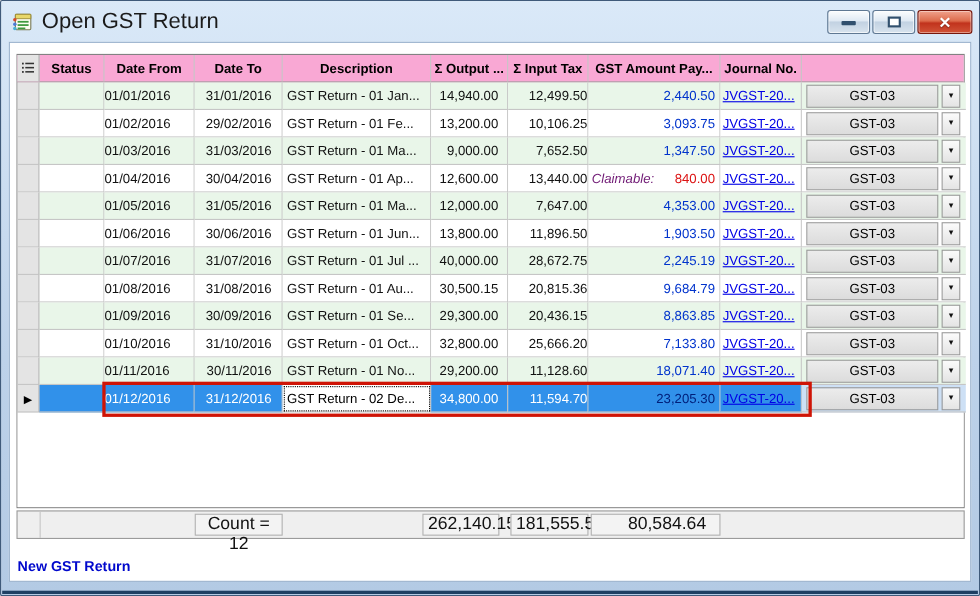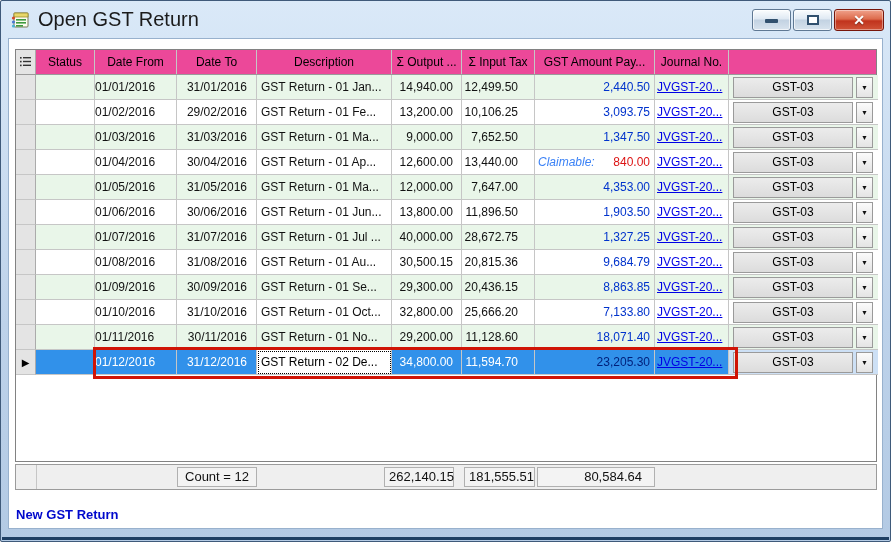--- a/index.html
+++ b/index.html
@@ -43,49 +43,49 @@
   .client {
     position:absolute; left:7px; right:7px; top:37px; bottom:12px;
     background:#fff; border:1px solid #98b1cd; overflow:hidden;
   }
   
   .grid {
     position:relative; margin:10px 0 0 6px; width:862px;
     border:1px solid #828282; background:#fff; font-size:12px; color:#111;
   }
   .grid-row { display:flex; height:25px; line-height:24px; }
-  .hdr { border-bottom:1px solid #9a9a9a; background:#ec4899; }
+  .hdr { border-bottom:1px solid #9a9a9a; background:#f9a8d4;font-weight:bold; }
   .cell {
     flex:none; height:100%; overflow:hidden; white-space:nowrap;
     border-right:1px solid #c6c6c6;
   }
   .body-row .cell { border-bottom:1px solid #c6c6c6; }
   .hdr .cell { text-align:center; color:#000; }
   .c-rowhdr  { width:20px; background:#e4e4e4; border-right:1px solid #ababab; text-align:center; }
   .c-status  { width:59px; }
   .c-datefrom{ width:82px; text-align:right; padding-right:27px; }
   .c-dateto  { width:80px; text-align:right; padding-right:9px; }
   .c-desc    { width:135px; text-align:left; padding-left:4px; }
   .c-output  { width:70px; text-align:right; padding-right:8px; }
-  .c-input   { width:73px; text-align:right; padding-right:16px; }
+  .c-input   { width:73px; text-align:right; padding-right:0; }
   .c-gst     { width:120px; text-align:right; padding-right:4px; display:flex; justify-content:flex-end; }
   .c-journal { width:74px; text-align:left; padding-left:2px; }
   .c-return  { width:149px; border-right:none; display:flex; align-items:center; padding:0 5px 0 4px; }
   .hdr .c-desc, .hdr .c-datefrom, .hdr .c-dateto, .hdr .c-output,
   .hdr .c-input, .hdr .c-gst, .hdr .c-journal { text-align:center; padding:0; display:block; }
   .hdr .c-gst { display:block; }
   .list-icon { margin-top:6px; display:inline-block; }
   
   .body-row:nth-child(odd) .cell { background:#e9f6e9; }
   .body-row:nth-child(even) .cell { background:#ffffff; }
   .body-row .c-rowhdr { background:#e4e4e4 !important; }
   .sel-arrow { visibility:hidden; font-size:10px; color:#000; }
   .body-row.selected .sel-arrow { visibility:visible; }
   .gst-val { color:#0033cc; }
-  .claim-label { margin-right:auto; color:#3b82f6; font-style:italic; padding-left:3px; }
+  .claim-label { margin-right:auto; color:#701a75; font-style:italic; padding-left:3px; }
   .claim-label:empty { display:none; }
   .body-row.claimable .gst-val { color:#dc1414; }
   .journal-link { color:#0000e6; text-decoration:underline; cursor:pointer; }
   
   .body-row.selected .cell { background:#3191ea !important; color:#fff; }
   .body-row.selected .c-rowhdr { background:#e4e4e4 !important; color:#000; }
   .body-row.selected .c-desc {
     background:#ffffff !important; color:#000;
     outline:1px dotted #000; outline-offset:-2px;
   }
@@ -107,21 +107,21 @@
   .filler { height:86px; background:#fff; border-left:none; }
   
   .annotation-rect {
     position:absolute; left:77px; top:297px; width:645px; height:32px;
     border:3px solid #cf1406; pointer-events:none; z-index:5;
   }
   
   .grid-footer {
     position:relative; margin:2px 0 0 6px; width:862px; height:26px;
     background:#efefef; border:1px solid #9b9b9b;
-    font-size:13px; color:#111;
+    font-size:16px; color:#111;
   }
   .footer-divider { position:absolute; left:20px; top:0; bottom:0; width:1px; background:#c6c6c6; }
   .fbox {
     position:absolute; top:2px; height:20px; line-height:18px;
     border:1px solid #b0b0b0; background:#f3f3f3; padding:0 4px;
   }
   .fbox.count { left:161px; width:80px; text-align:center; }
   .fbox.out   { left:368px; width:70px; text-align:right; }
   .fbox.inp   { left:448px; width:71px; text-align:right; }
   .fbox.gst   { left:521px; width:118px; text-align:right; padding-right:12px; }
@@ -328,21 +328,21 @@
   <div class="grid-row body-row">
     <div class="cell c-rowhdr"><span class="sel-arrow">▶</span></div>
     <div class="cell c-status"></div>
     <div class="cell c-datefrom">01/07/2016</div>
     <div class="cell c-dateto">31/07/2016</div>
     <div class="cell c-desc">GST Return - 01 Jul ...</div>
     <div class="cell c-output">40,000.00</div>
     <div class="cell c-input">28,672.75</div>
     <div class="cell c-gst">
 
-      <span class="gst-val">1,327.25</span>
+      <span class="gst-val">2,245.19</span>
     </div>
     <div class="cell c-journal">
       <a class="journal-link">JVGST-20...</a>
     </div>
     <div class="cell c-return">
       <button class="gst-btn">GST-03</button>
       <button class="dd-btn">
                 <span class="dd-arrow">▼</span>
               </button>
     </div>

